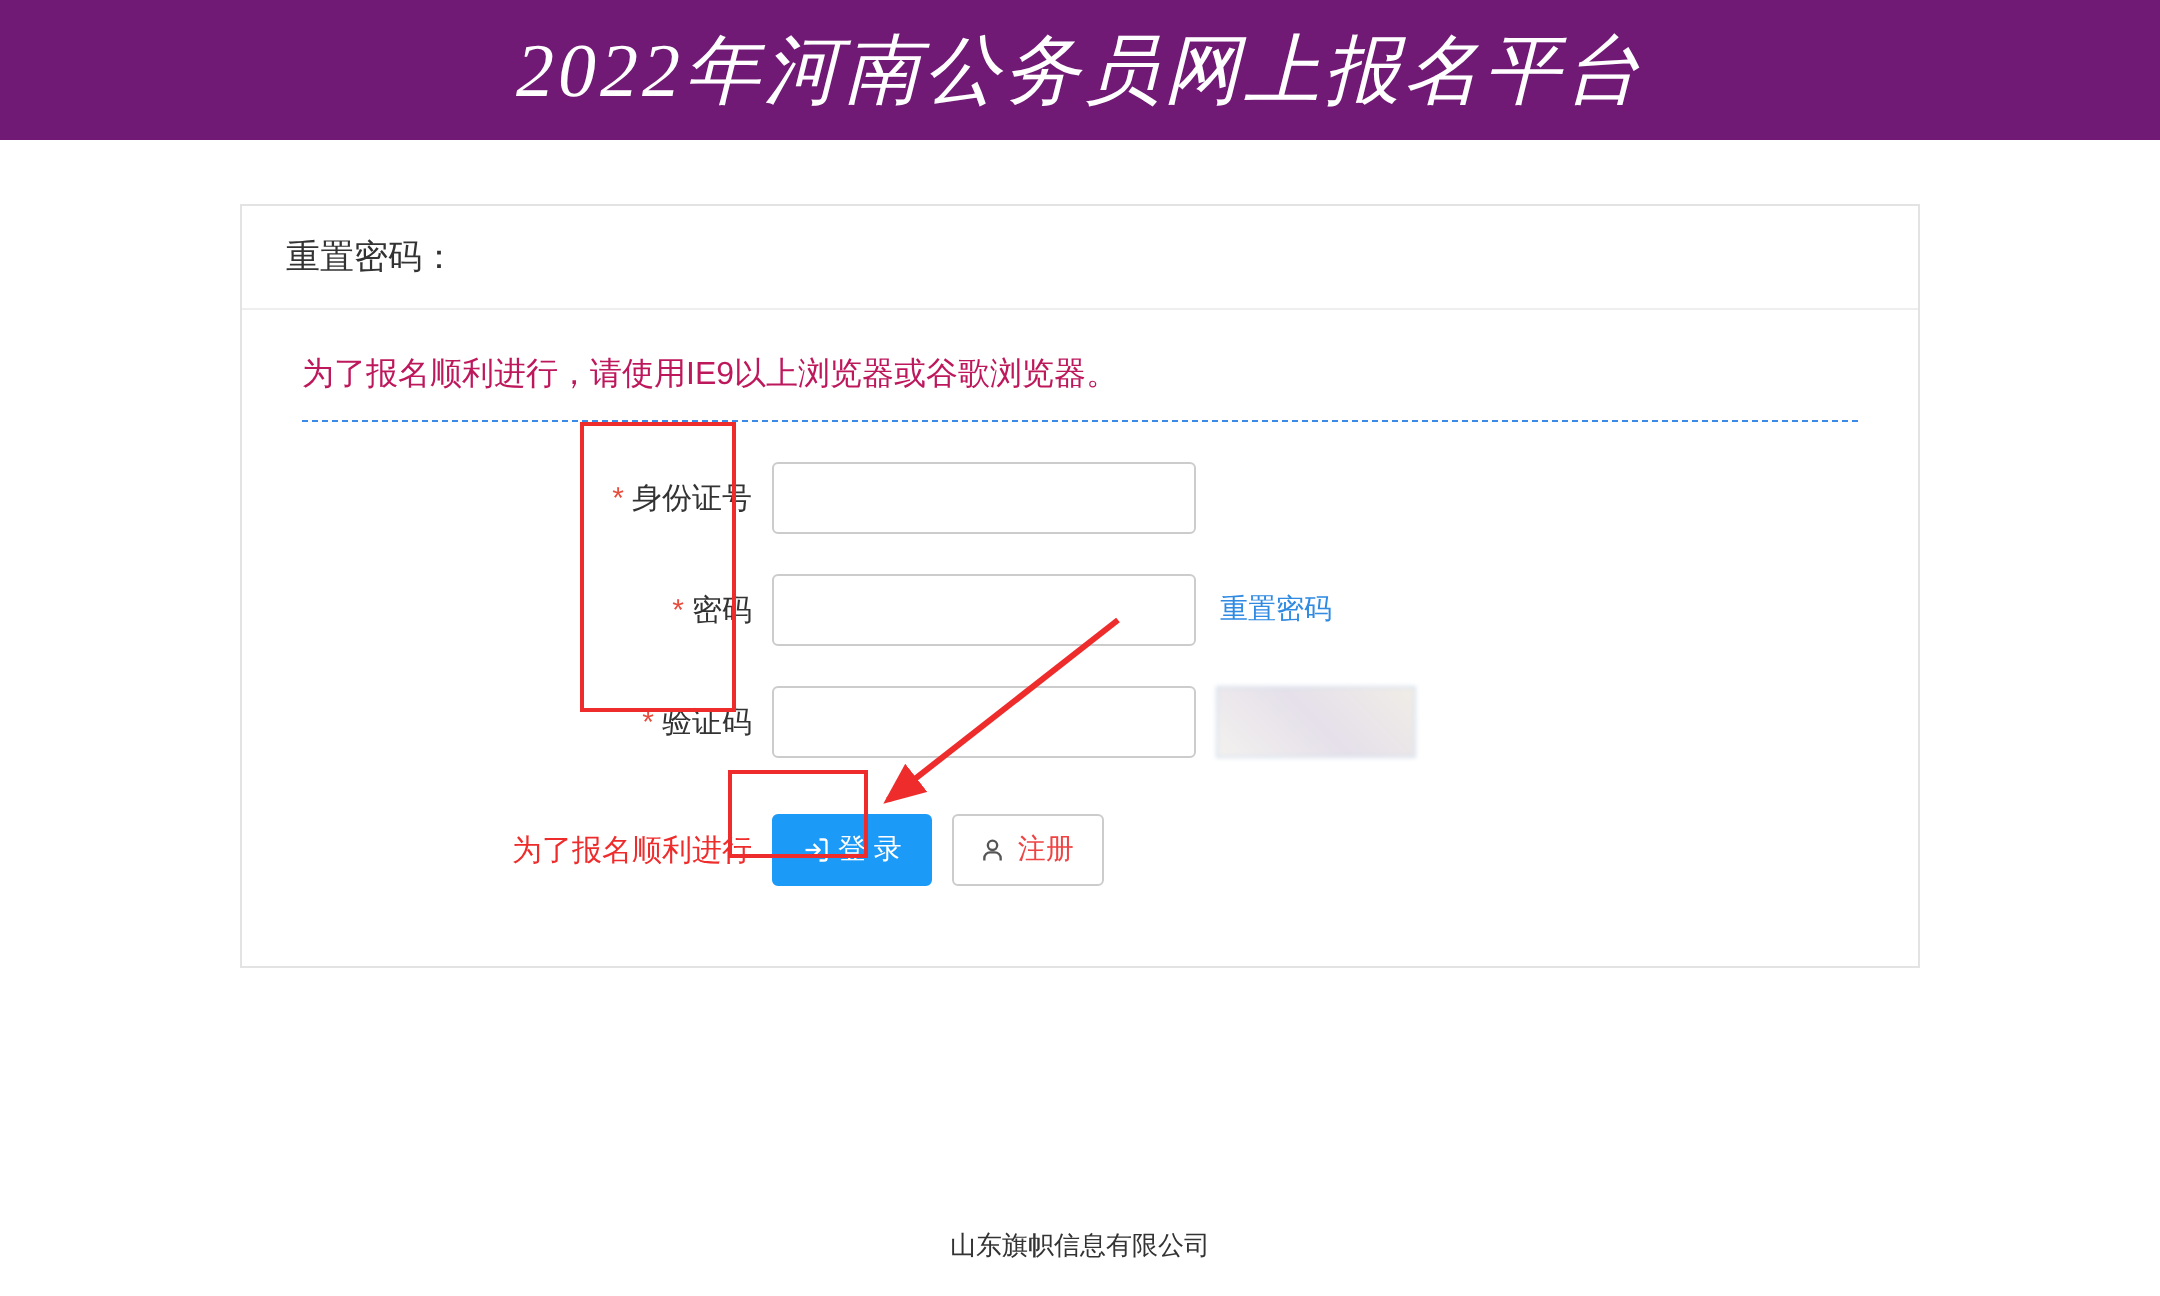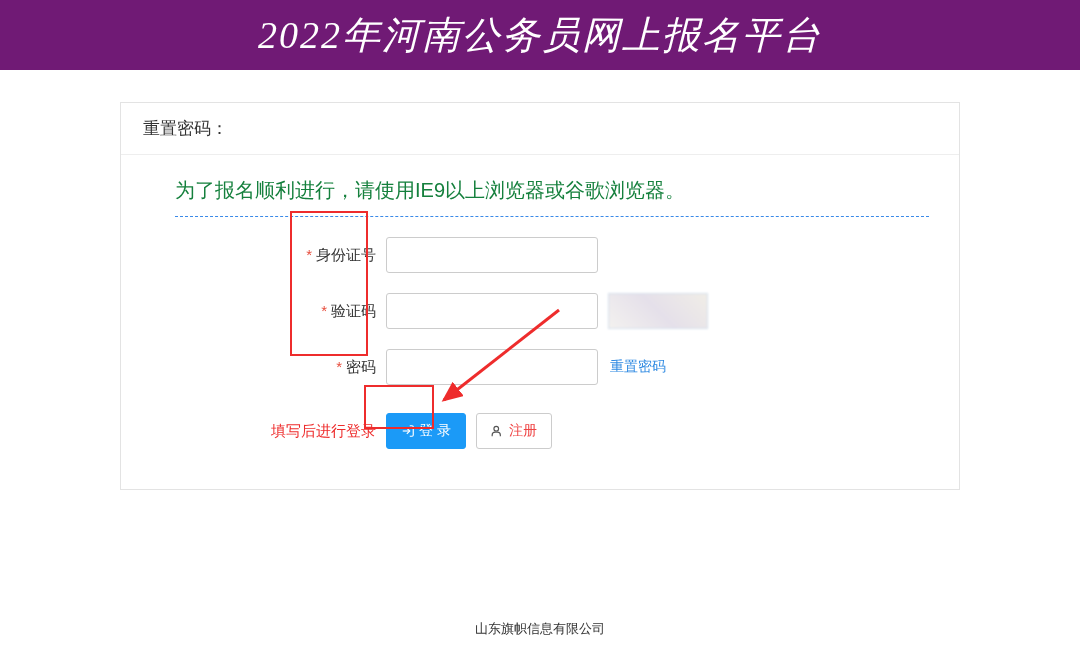--- a/index.html
+++ b/index.html
@@ -30,26 +30,25 @@
       padding: 14px 22px;
       font-size: 17px;
       color: #333;
       border-bottom: 1px solid #eee;
     }
     .card-body {
       padding: 22px 30px 40px;
       position: relative;
     }
     .notice {
-      font-size: 20px;
-      color: #15803d;
+      font-size: 16px;
+      color: #be185d;
       padding-bottom: 12px;
       border-bottom: 1px dashed #3b8ae8;
       margin-bottom: 20px;
-      margin-left: 24px;
     }
     
     .form-row {
       display: flex;
       align-items: center;
       margin-bottom: 20px;
       position: relative;
     }
     .form-label {
       width: 235px;
@@ -179,36 +178,36 @@
 
     <div class="form-row">
       <div class="form-label">
         <span class="req">*</span><span>身份证号</span>
       </div>
       <input class="form-input" type="text" style="">
     </div>
 
     <div class="form-row">
       <div class="form-label">
+        <span class="req">*</span><span>密码</span>
+      </div>
+      <input class="form-input" type="password" style="">
+      <span class="link-reset">重置密码</span>
+    </div>
+
+    <div class="form-row">
+      <div class="form-label">
         <span class="req">*</span><span>验证码</span>
       </div>
       <input class="form-input" type="text" style="">
       <span class="captcha-img"></span>
     </div>
 
-    <div class="form-row">
-      <div class="form-label">
-        <span class="req">*</span><span>密码</span>
-      </div>
-      <input class="form-input" type="password" style="">
-      <span class="link-reset">重置密码</span>
-    </div>
-
     <div class="action-row">
-      <div class="action-hint">填写后进行登录</div>
+      <div class="action-hint">为了报名顺利进行</div>
       <button class="btn btn-login">
         <svg class="icon-login-svg" viewBox="0 0 24 24" fill="none" stroke="#fff" stroke-width="2">
           <path d="M15 3h4a2 2 0 0 1 2 2v14a2 2 0 0 1-2 2h-4"></path>
             <polyline points="10 17 15 12 10 7"></polyline>
             <line x1="15" y1="12" x2="3" y2="12"></line>
         </svg>
         <span>登 录</span>
       </button>
       <button class="btn btn-register">
         <svg class="icon-reg-svg" viewBox="0 0 24 24" fill="none" stroke="#555" stroke-width="2">

